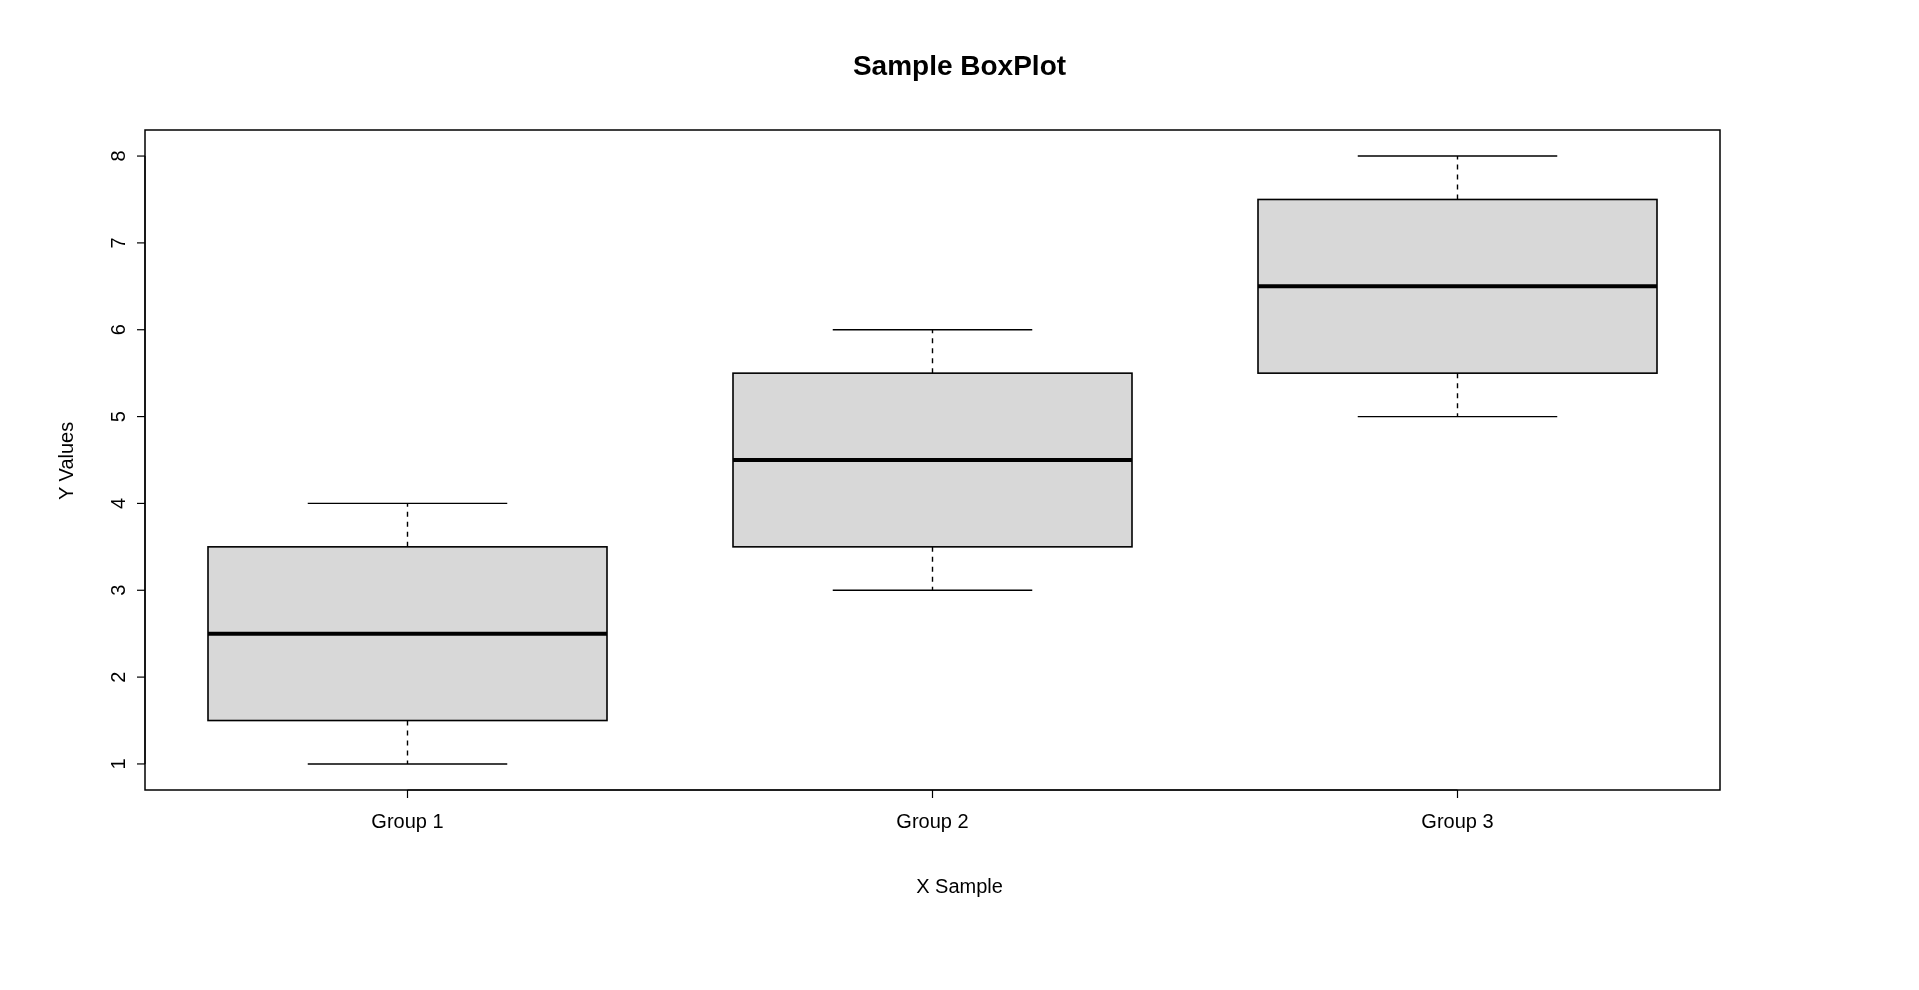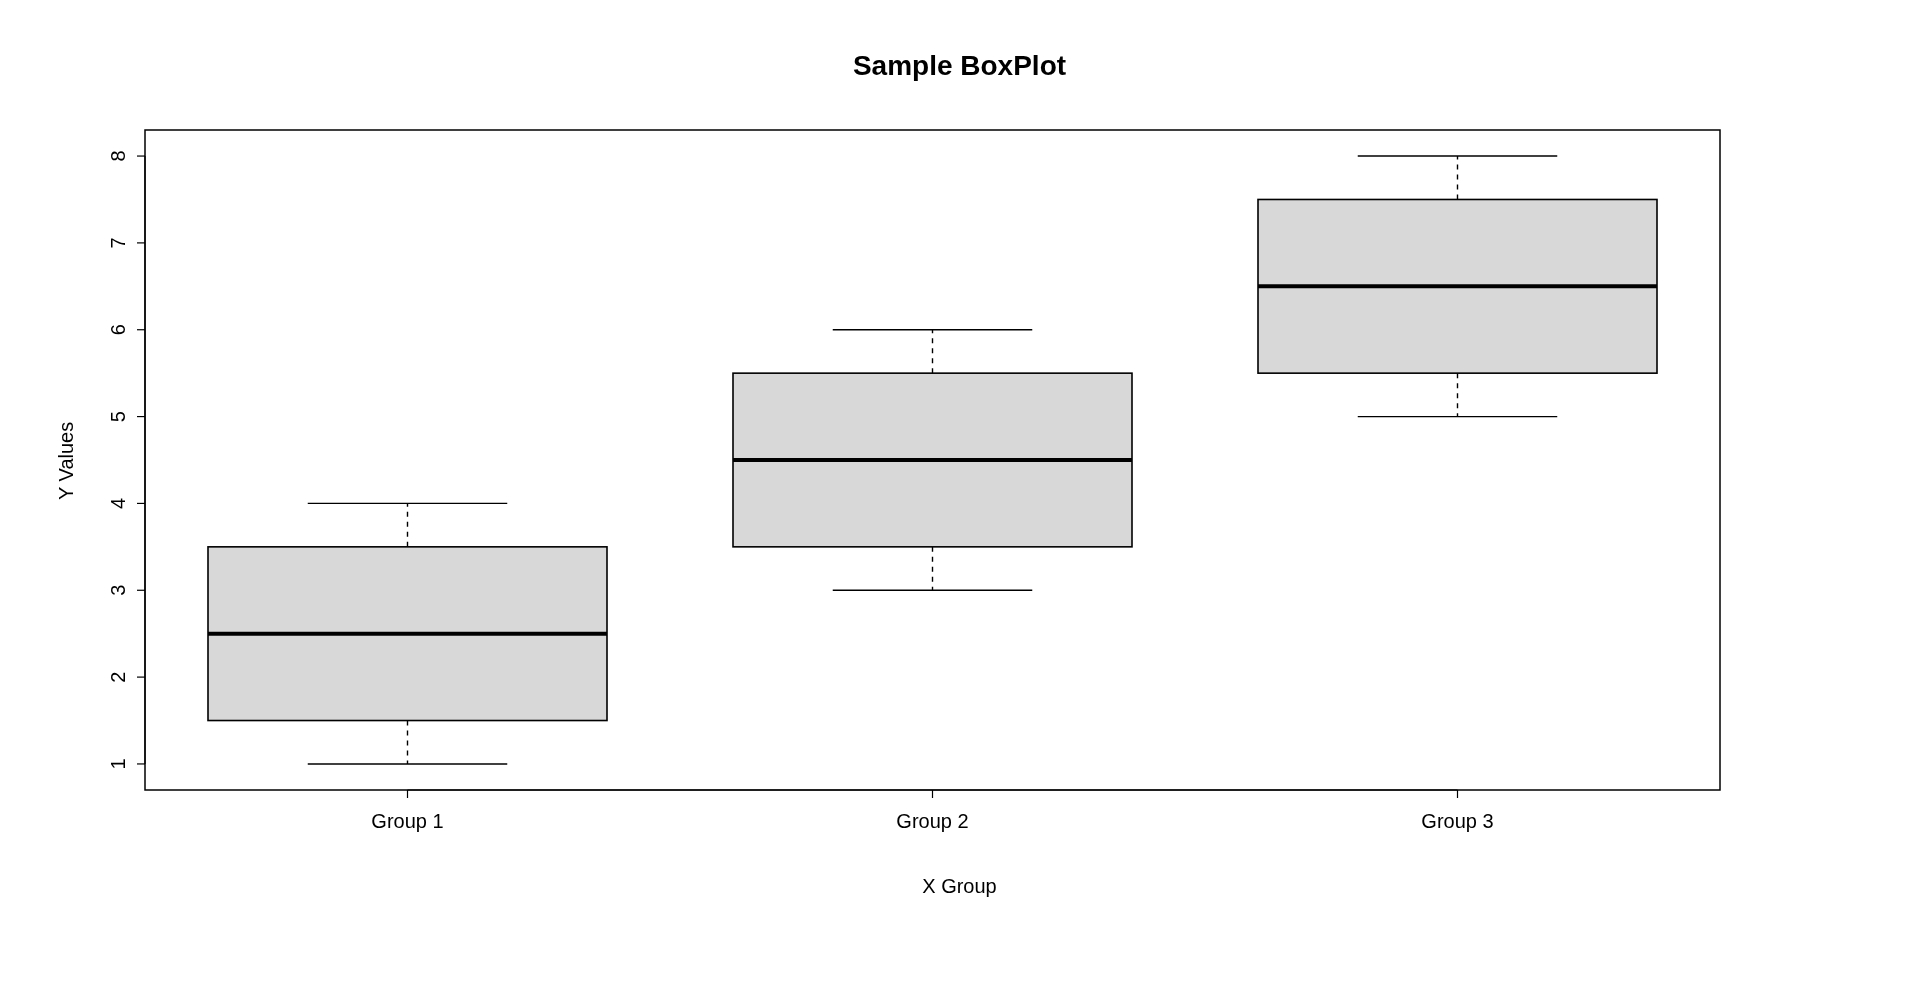--- a/index.html
+++ b/index.html
@@ -38,21 +38,21 @@
     font-size: 20px;
   }
   svg { display: block; }
 </style>
 </head>
 <body>
 
 <div class="chart-wrap">
   <div class="title">Sample BoxPlot</div>
   <div class="ylabel" id="ylabel" style="left: 55px; top: 500px;">Y Values</div>
-  <div class="xlabel" id="xlabel" style="top: 875px;">X Group</div>
+  <div class="xlabel" id="xlabel" style="top: 875px;">X Sample</div>
   <svg id="svg" width="1919" height="990">
       <rect x="145" y="130" width="1575" height="660" fill="none" stroke="#000" stroke-width="1.5"></rect>
       <line x1="137" y1="763.9473684210526" x2="145" y2="763.9473684210526" stroke="#000" stroke-width="1.2"></line>
       <text x="125" y="763.9473684210526" text-anchor="middle" transform="rotate(-90 125 763.9473684210526)" font-size="20" font-family="Arial">1</text>
       <line x1="137" y1="677.1052631578948" x2="145" y2="677.1052631578948" stroke="#000" stroke-width="1.2"></line>
       <text x="125" y="677.1052631578948" text-anchor="middle" transform="rotate(-90 125 677.1052631578948)" font-size="20" font-family="Arial">2</text>
       <line x1="137" y1="590.2631578947369" x2="145" y2="590.2631578947369" stroke="#000" stroke-width="1.2"></line>
       <text x="125" y="590.2631578947369" text-anchor="middle" transform="rotate(-90 125 590.2631578947369)" font-size="20" font-family="Arial">3</text>
       <line x1="137" y1="503.42105263157896" x2="145" y2="503.42105263157896" stroke="#000" stroke-width="1.2"></line>
       <text x="125" y="503.42105263157896" text-anchor="middle" transform="rotate(-90 125 503.42105263157896)" font-size="20" font-family="Arial">4</text>

